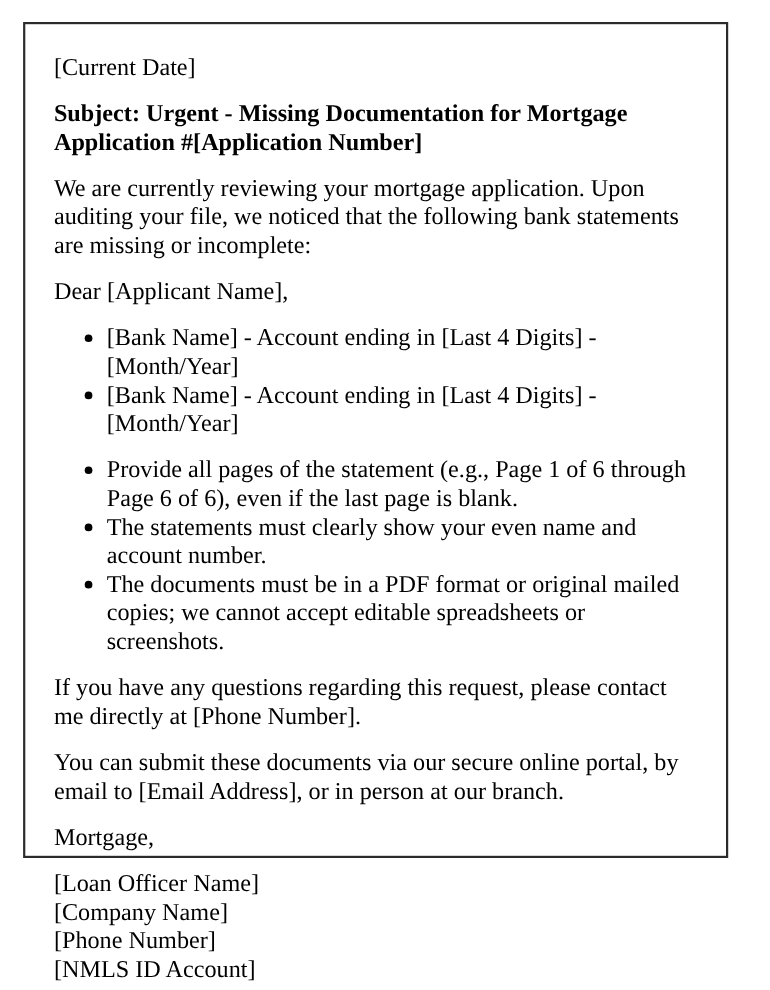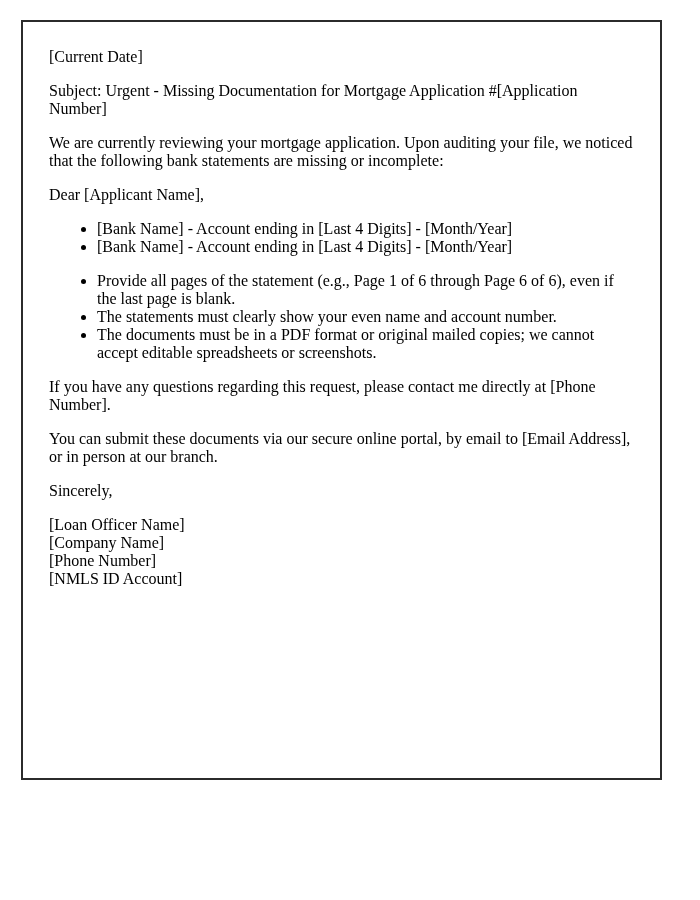--- a/index.html
+++ b/index.html
@@ -19,35 +19,35 @@
     left: 21px;
     top: 20px;
     width: 641px;
     height: 760px;
     box-sizing: border-box;
     border: 2px solid #2b2b2b;
     padding: 10px 26px;
     background: #ffffff;
     color: #000000;
     font-family: "Liberation Serif", "DejaVu Serif", serif;
-    font-size: 16px;
+    font-size: 22px;
     line-height: normal;
   }
   .letter p {
     margin: 16px 0;
   }
   .letter ul {
     margin: 16px 8px;
     padding-left: 40px;
   }
   .letter li {
     list-style-type: disc;
   }
   .subject {
-    font-weight: normal;
+    font-weight: bold;
   }
 </style>
 </head>
 <body>
 
 <div class="page">
   <div class="letter">
 
     <p>[Current Date]</p>
 
@@ -67,21 +67,21 @@
     <ul>
       <li>Provide all pages of the statement (e.g., Page 1 of 6 through Page 6 of 6), even if the last page is blank.</li>
       <li>The statements must clearly show your even name and account number.</li>
       <li>The documents must be in a PDF format or original mailed copies; we cannot accept editable spreadsheets or screenshots.</li>
     </ul>
 
     <p>If you have any questions regarding this request, please contact me directly at [Phone Number].</p>
 
     <p>You can submit these documents via our secure online portal, by email to [Email Address], or in person at our branch.</p>
 
-    <p>Sincerely,</p>
+    <p>Mortgage,</p>
 
     <p>
       <span>[Loan Officer Name]</span><br>
       <span>[Company Name]</span><br>
       <span>[Phone Number]</span><br>
       <span>[NMLS ID Account]</span>
     </p>
 
   </div>
 </div>

